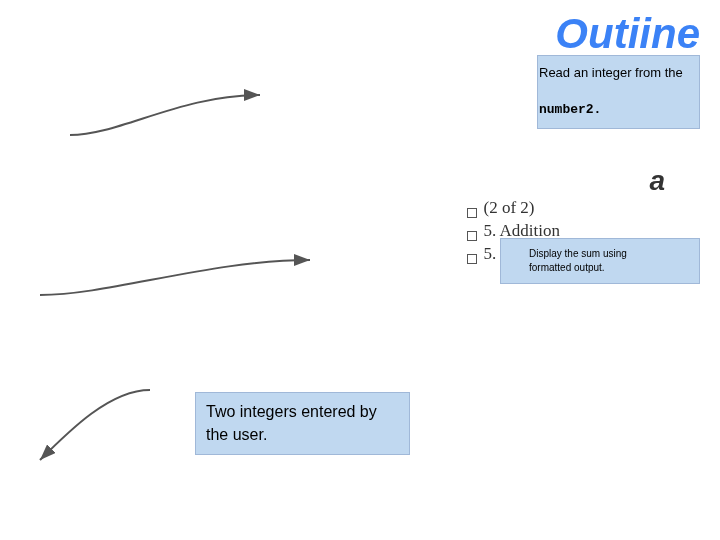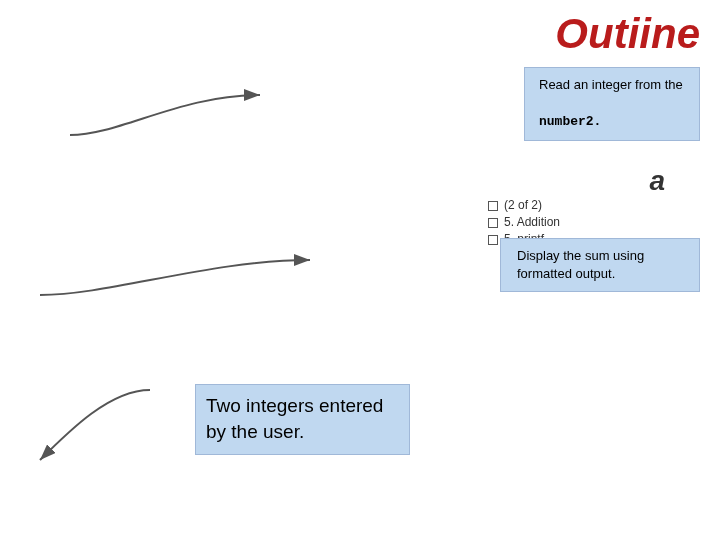--- a/index.html
+++ b/index.html
@@ -13,37 +13,36 @@
       position: relative;
     }
 
     
     .title-outline {
       position: absolute;
       top: 10px;
       right: 20px;
       font-size: 42px;
       font-weight: bold;
-      color: #b91c1c;
+      color: #3b82f6;
       font-style: italic;
     }
 
     
     .info-box-top {
       position: absolute;
       top: 55px;
       right: 20px;
-      width: 176px;
+      width: 163px;
       background: #c0d8f0;
       border: 1px solid #a0b8d8;
-      padding: 8px 14px;
+      padding: 8px 1px;
       font-size: 13px;
       color: #000;
       line-height: 1.4;
-      margin-top: 12px;
     }
 
     .info-box-top .number2 {
       font-family: 'Courier New', monospace;
       font-weight: bold;
       text-align: right;
     }
 
     
     .onjava-title {
@@ -60,60 +59,61 @@
     
     .bullet-list {
       position: absolute;
       top: 198px;
       right: 160px;
       list-style: none;
     }
 
     .bullet-list li {
       display: flex;
-      align-items: center;
-      font-size: 12px;
+      align-items: flex-end;
+      font-size: 17px;
       color: #333;
       margin-bottom: 3px;
+      font-family: Liberation Serif, serif;
     }
 
     .bullet-box {
       display: inline-block;
       width: 10px;
       height: 10px;
       border: 1.5px solid #555;
       margin-right: 6px;
       margin-top: 2px;
       flex-shrink: 0;
     }
 
     
     .display-sum-box {
       position: absolute;
       top: 238px;
       right: 20px;
       width: 200px;
       background: #c0d8f0;
       border: 1px solid #a0b8d8;
-      padding: 8px 16px;
-      font-size: 13px;
+      padding: 8px 28px;
+      font-size: 10px;
       color: #000;
       line-height: 1.4;
     }
 
     
     .two-integers-box {
       position: absolute;
       bottom: 85px;
       left: 195px;
       width: 215px;
       background: #c0d8f0;
       border: 1px solid #a0b8d8;
       padding: 8px 10px;
-      font-size: 19px;
+      font-size: 16px;
       color: #000;
       line-height: 1.4;
     }
 
     
     svg.arrow-svg-top {
       position: absolute;
       top: 75px;
       left: 60px;
       width: 300px;

